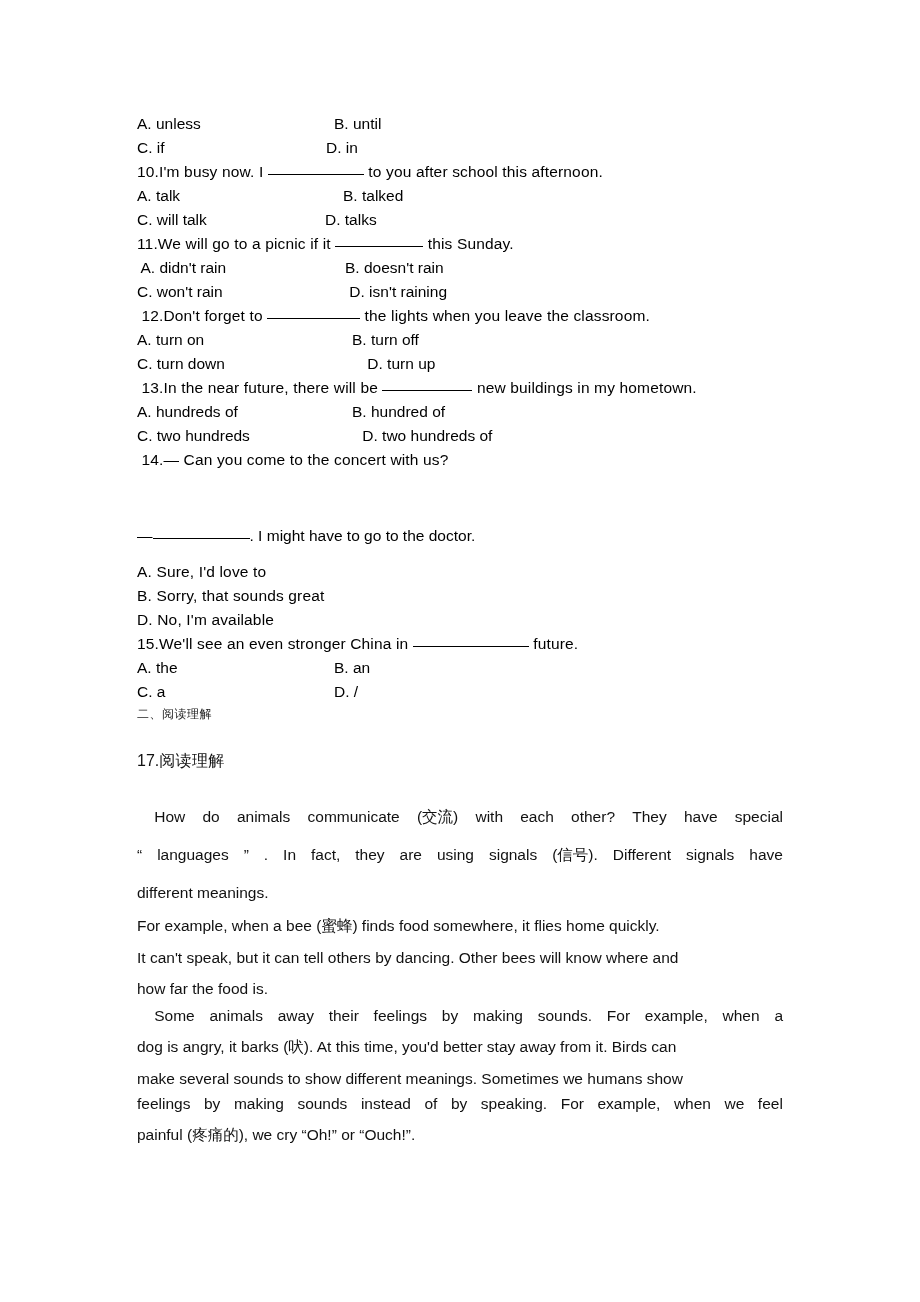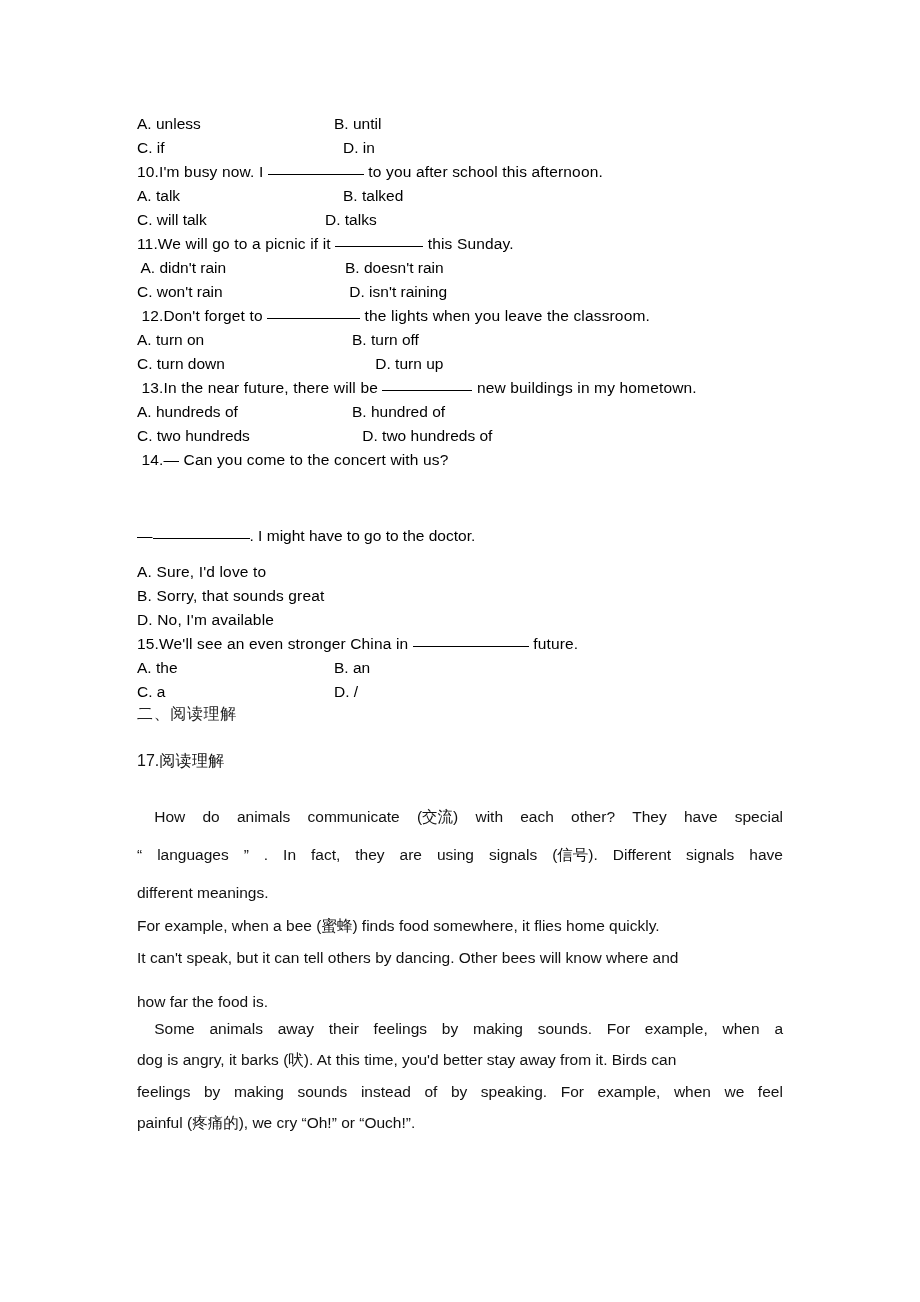--- a/index.html
+++ b/index.html
@@ -58,21 +58,21 @@
     top: -2px;
   }
 
   .emdash-line { font-size: 15.5px; line-height: 24px; white-space: pre; margin-top: 40px; }
 
   
   .cn-heading {
     position: absolute;
     left: 137px;
     font-family: "DejaVu Serif", "Liberation Serif", serif;
-    font-size: 16px;
+    font-size: 12px;
     line-height: 22px;
     color: #222;
     letter-spacing: 0.04em;
   }
   .cn-sub {
     position: absolute;
     left: 137px;
     font-size: 16px;
     line-height: 22px;
     color: #111;
@@ -104,30 +104,30 @@
     font-family: "DejaVu Serif", "Liberation Serif", serif;
   }
 </style>
 </head>
 <body>
 
 <div class="page">
 
   <div class="mcq-block" id="mcq">
       <div class="opt-row"><span class="opt-a">A. unless</span><span class="opt-b" style="left: 197px;">B. until</span></div>
-      <div class="opt-row"><span class="opt-a">C. if</span><span class="opt-b" style="left: 206px;">D. in</span></div>
+      <div class="opt-row"><span class="opt-a">C. if</span><span class="opt-b" style="left: 189px;">D. in</span></div>
       <div class="qline"><span>10.I'm busy now. I </span><span class="blank" style="width: 96px;"></span><span> to you after school this afternoon.</span></div>
       <div class="opt-row"><span class="opt-a">A. talk</span><span class="opt-b" style="left: 206px;">B. talked</span></div>
       <div class="opt-row"><span class="opt-a">C. will talk</span><span class="opt-b" style="left: 188px;">D. talks</span></div>
       <div class="qline"><span>11.We will go to a picnic if it </span><span class="blank" style="width: 88px;"></span><span> this Sunday.</span></div>
       <div class="opt-row"><span class="opt-a"> A. didn't rain</span><span class="opt-b" style="left: 208px;">B. doesn't rain</span></div>
       <div class="opt-row"><span class="opt-a">C. won't rain</span><span class="opt-b" style="left: 208px;"> D. isn't raining</span></div>
       <div class="qline"><span> 12.Don't forget to </span><span class="blank" style="width: 93px;"></span><span> the lights when you leave the classroom.</span></div>
       <div class="opt-row"><span class="opt-a">A. turn on</span><span class="opt-b" style="left: 215px;">B. turn off</span></div>
-      <div class="opt-row"><span class="opt-a">C. turn down</span><span class="opt-b" style="left: 234px; text-align: right;"> D. turn up</span></div>
+      <div class="opt-row"><span class="opt-a">C. turn down</span><span class="opt-b" style="left: 226px; text-align: right;"> D. turn up</span></div>
       <div class="qline"><span> 13.In the near future, there will be </span><span class="blank" style="width: 90px;"></span><span> new buildings in my hometown.</span></div>
       <div class="opt-row"><span class="opt-a">A. hundreds of</span><span class="opt-b" style="left: 215px;">B. hundred of</span></div>
       <div class="opt-row"><span class="opt-a">C. two hundreds</span><span class="opt-b" style="left: 221px;"> D. two hundreds of</span></div>
       <div class="qline"> 14.— Can you come to the concert with us?</div>
       <div style="height: 12px;"></div>
       <div class="emdash-line"><span>—</span><span class="blank" style="width: 97px;"></span><span>. I might have to go to the doctor.</span></div>
       <div style="height: 12px;"></div>
       <div class="qline">A. Sure, I'd love to</div>
       <div class="qline">B. Sorry, that sounds great</div>
       <div class="qline">D. No, I'm available</div>
@@ -144,23 +144,24 @@
 
   <div class="passage" id="passage">
       <div style="margin-bottom: 2px;">
         <div class="p-line p-just" style="line-height: 37px;"><span>    How</span><span>do</span><span>animals</span><span>communicate</span><span>(<span class="cjk-inline">交流</span>)</span><span>with</span><span>each</span><span>other?</span><span>They</span><span>have</span><span>special</span></div>
         <div class="p-line p-just" style="line-height: 37px;"><span>“</span><span>languages</span><span>”</span><span>.</span><span>In</span><span>fact,</span><span>they</span><span>are</span><span>using</span><span>signals</span><span>(<span class="cjk-inline">信号</span>).</span><span>Different</span><span>signals</span><span>have</span></div>
         <div class="p-line" style="line-height: 37px;">different meanings.</div>
       </div>
       <div style="margin-bottom: 2px;">
         <div class="p-line" style="line-height: 25px;">    For example, when a bee (<span class="cjk-inline">蜜蜂</span>) finds food somewhere, it flies home quickly.</div>
         <div class="p-line" style="line-height: 37px;">It can't speak, but it can tell others by dancing. Other bees will know where and</div>
-        <div class="p-line" style="line-height: 25px; margin-top: 13px;">how far the food is.</div>
+        <div class="p-line" style="line-height: 25px;">how far the food is.</div>
       </div>
       <div style="margin-bottom: 2px;">
         <div class="p-line p-just" style="line-height: 25px;"><span>    Some</span><span>animals</span><span>away</span><span>their</span><span>feelings</span><span>by</span><span>making</span><span>sounds.</span><span>For</span><span>example,</span><span>when</span><span>a</span></div>
         <div class="p-line" style="line-height: 37px;">dog is angry, it barks (<span class="cjk-inline">吠</span>). At this time, you'd better stay away from it. Birds can</div>
+        <div class="p-line" style="line-height: 25px;">make several sounds to show different meanings. Sometimes we humans show</div>
         <div class="p-line p-just" style="line-height: 25px;"><span>feelings</span><span>by</span><span>making</span><span>sounds</span><span>instead</span><span>of</span><span>by</span><span>speaking.</span><span>For</span><span>example,</span><span>when</span><span>we</span><span>feel</span></div>
         <div class="p-line" style="line-height: 37px;">painful (<span class="cjk-inline">疼痛的</span>), we cry “Oh!” or “Ouch!”.</div>
       </div>
     </div>
 
 </div>
 
 </body></html>

